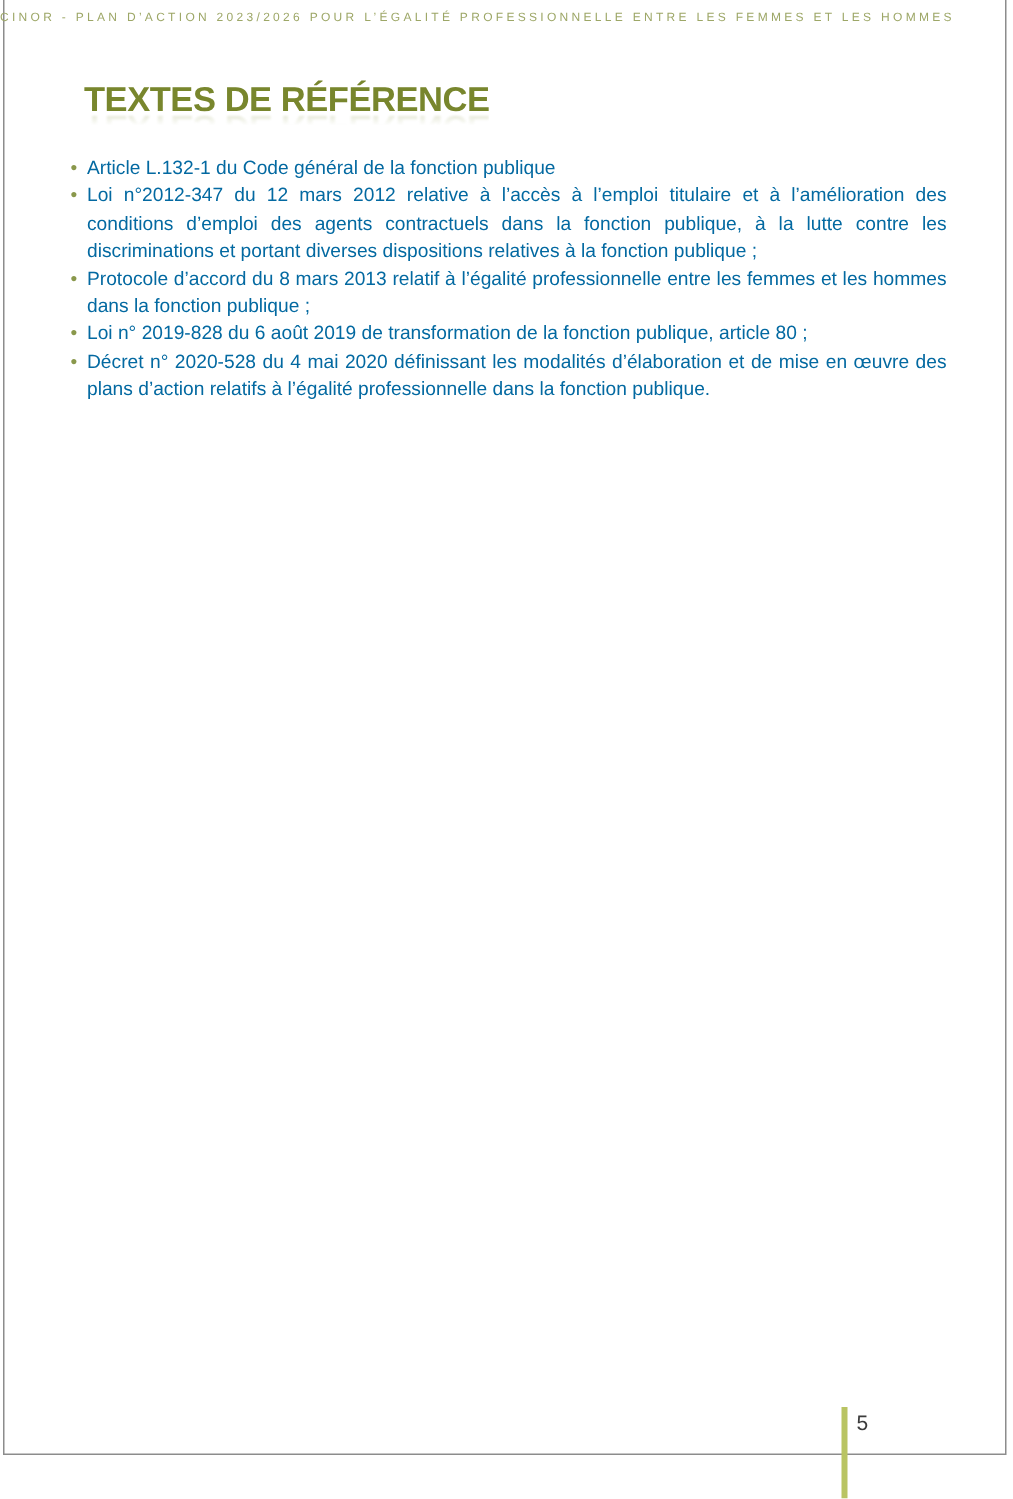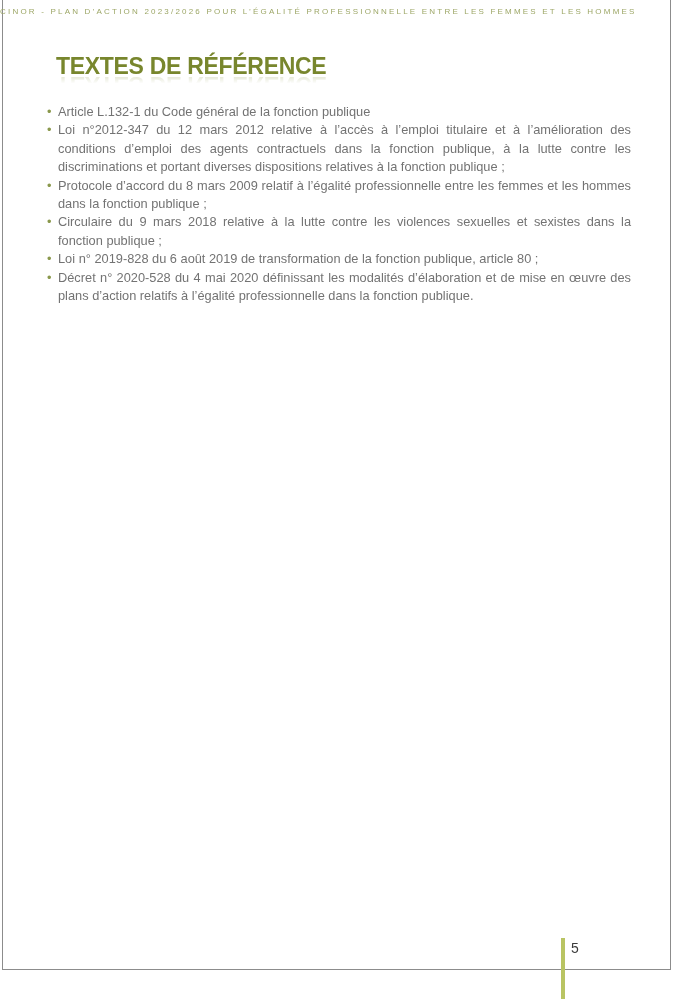--- a/index.html
+++ b/index.html
@@ -67,21 +67,21 @@
     pointer-events: none;
   }
 
   
   .ref-list {
     position: absolute;
     left: 47px; top: 103px;
     width: 584px;
     margin: 0; padding: 0;
     list-style: none;
-    color: #737373;
+    color: #0369a1;
     font-size: 12.8px;
     line-height: 18.4px;
   }
   .ref-item {
     position: relative;
     padding-left: 11px;
     text-align: justify;
     text-justify: inter-word;
   }
   .ref-item::before {
@@ -113,20 +113,19 @@
 <div class="doc-header">CINOR - PLAN D’ACTION 2023/2026 POUR L’ÉGALITÉ PROFESSIONNELLE ENTRE LES FEMMES ET LES HOMMES</div>
 
 <div class="title-wrap">
   <h1 class="section-title">TEXTES DE RÉFÉRENCE</h1>
   <div class="section-title-reflection" aria-hidden="true">TEXTES DE RÉFÉRENCE</div>
 </div>
 
 <ul class="ref-list">
   <li class="ref-item">Article L.132-1 du Code général de la fonction publique</li>
   <li class="ref-item">Loi n°2012-347 du 12 mars 2012 relative à l’accès à l’emploi titulaire et à l’amélioration des conditions d’emploi des agents contractuels dans la fonction publique, à la lutte contre les discriminations et portant diverses dispositions relatives à la fonction publique ;</li>
-  <li class="ref-item">Protocole d’accord du 8 mars 2009 relatif à l’égalité professionnelle entre les femmes et les hommes dans la fonction publique ;</li>
-  <li class="ref-item">Circulaire du 9 mars 2018 relative à la lutte contre les violences sexuelles et sexistes dans la fonction publique ;</li>
+  <li class="ref-item">Protocole d’accord du 8 mars 2013 relatif à l’égalité professionnelle entre les femmes et les hommes dans la fonction publique ;</li>
   <li class="ref-item">Loi n° 2019-828 du 6 août 2019 de transformation de la fonction publique, article 80 ;</li>
   <li class="ref-item">Décret n° 2020-528 du 4 mai 2020 définissant les modalités d’élaboration et de mise en œuvre des plans d’action relatifs à l’égalité professionnelle dans la fonction publique.</li>
 </ul>
 
 <div class="accent-line"></div>
 <div class="page-number">5</div>
 
 </body></html>

